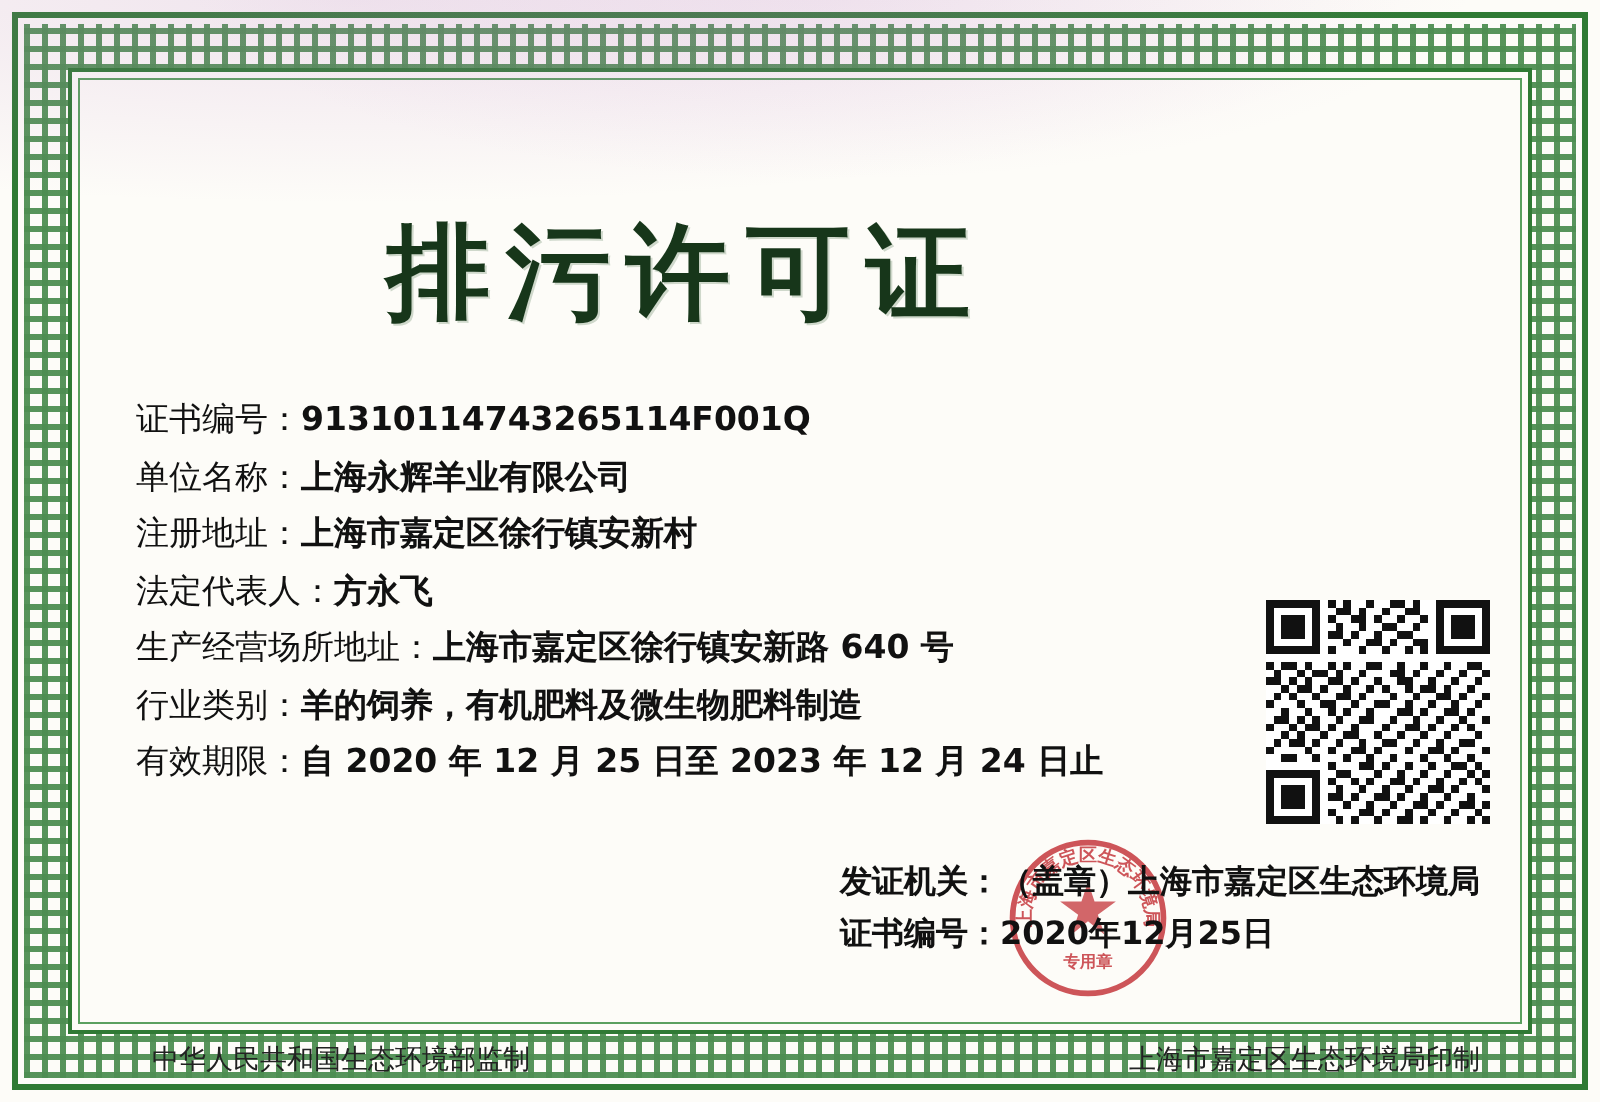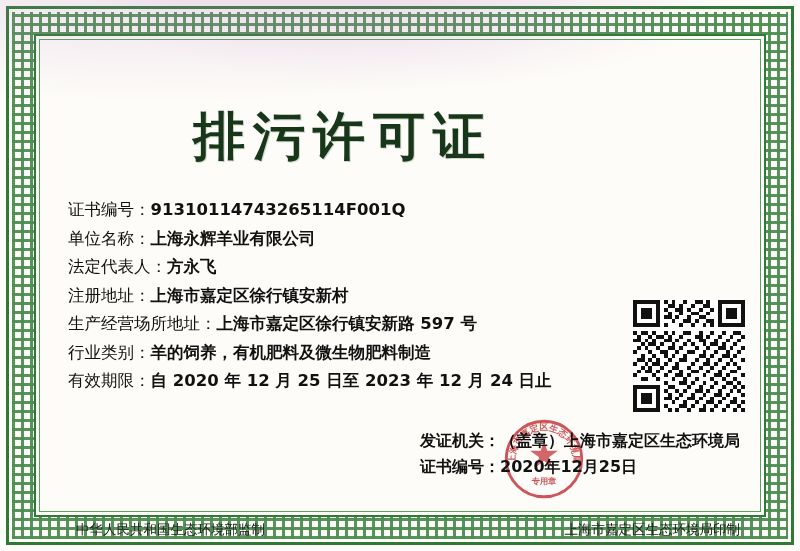--- a/index.html
+++ b/index.html
@@ -176,27 +176,27 @@
   <div class="title">排污许可证</div>
 
   <div class="fields">
     <div class="field">
       <span class="lbl">证书编号：</span><span class="val">91310114743265114F001Q</span>
     </div>
     <div class="field">
       <span class="lbl">单位名称：</span><span class="val">上海永辉羊业有限公司</span>
     </div>
     <div class="field">
+      <span class="lbl">注册地址：</span><span class="val">上海市嘉定区徐行镇安新村</span>
+    </div>
+    <div class="field">
       <span class="lbl">法定代表人：</span><span class="val">方永飞</span>
     </div>
     <div class="field">
-      <span class="lbl">注册地址：</span><span class="val">上海市嘉定区徐行镇安新村</span>
-    </div>
-    <div class="field">
-      <span class="lbl">生产经营场所地址：</span><span class="val">上海市嘉定区徐行镇安新路 597 号</span>
+      <span class="lbl">生产经营场所地址：</span><span class="val">上海市嘉定区徐行镇安新路 640 号</span>
     </div>
     <div class="field">
       <span class="lbl">行业类别：</span><span class="val">羊的饲养，有机肥料及微生物肥料制造</span>
     </div>
     <div class="field">
       <span class="lbl">有效期限：</span><span class="val">自 2020 年 12 月 25 日至 2023 年 12 月 24 日止</span>
     </div>
   </div>
 
   <div class="qr">

